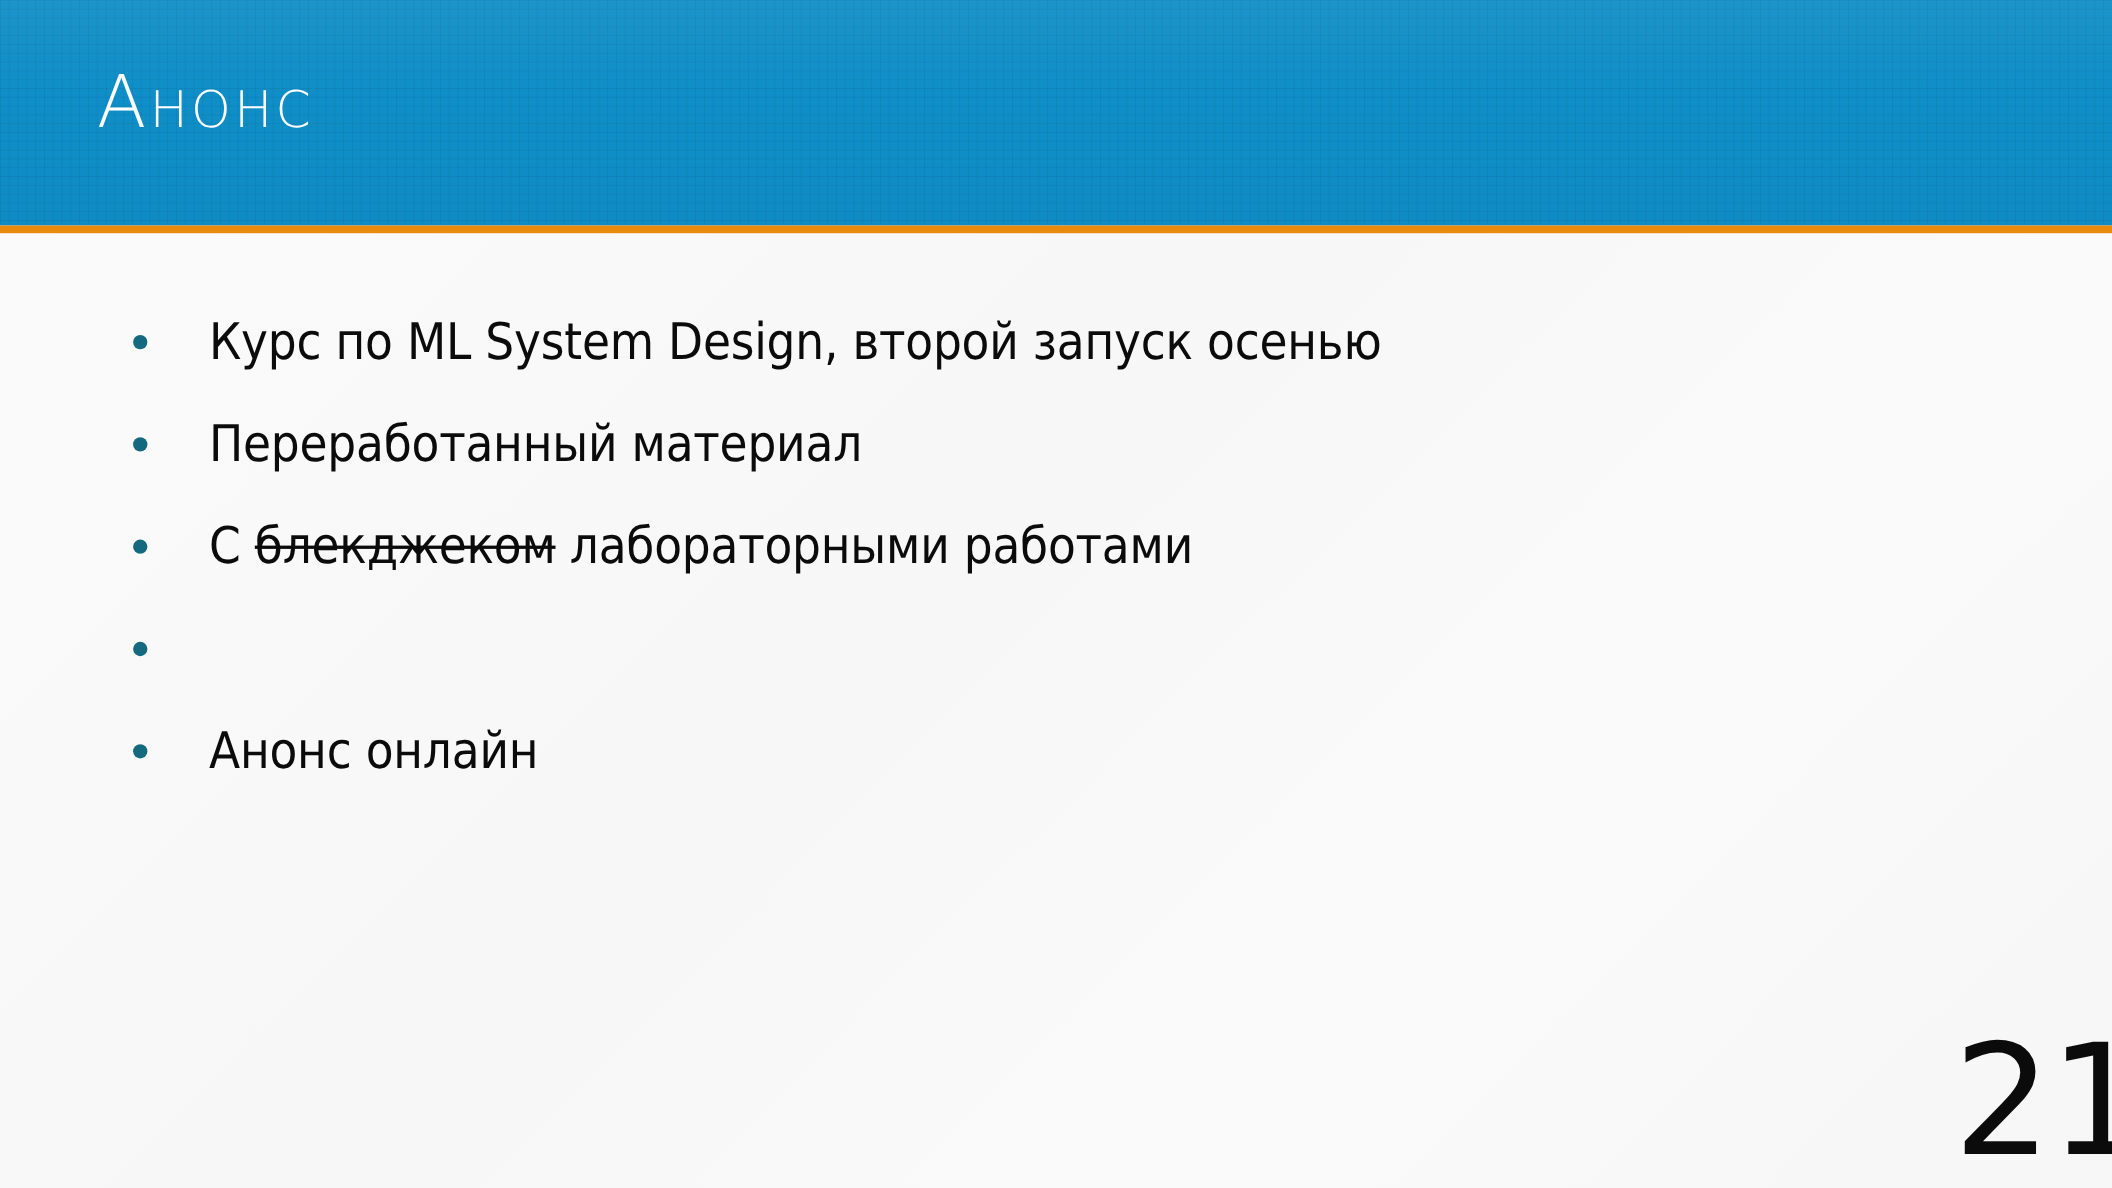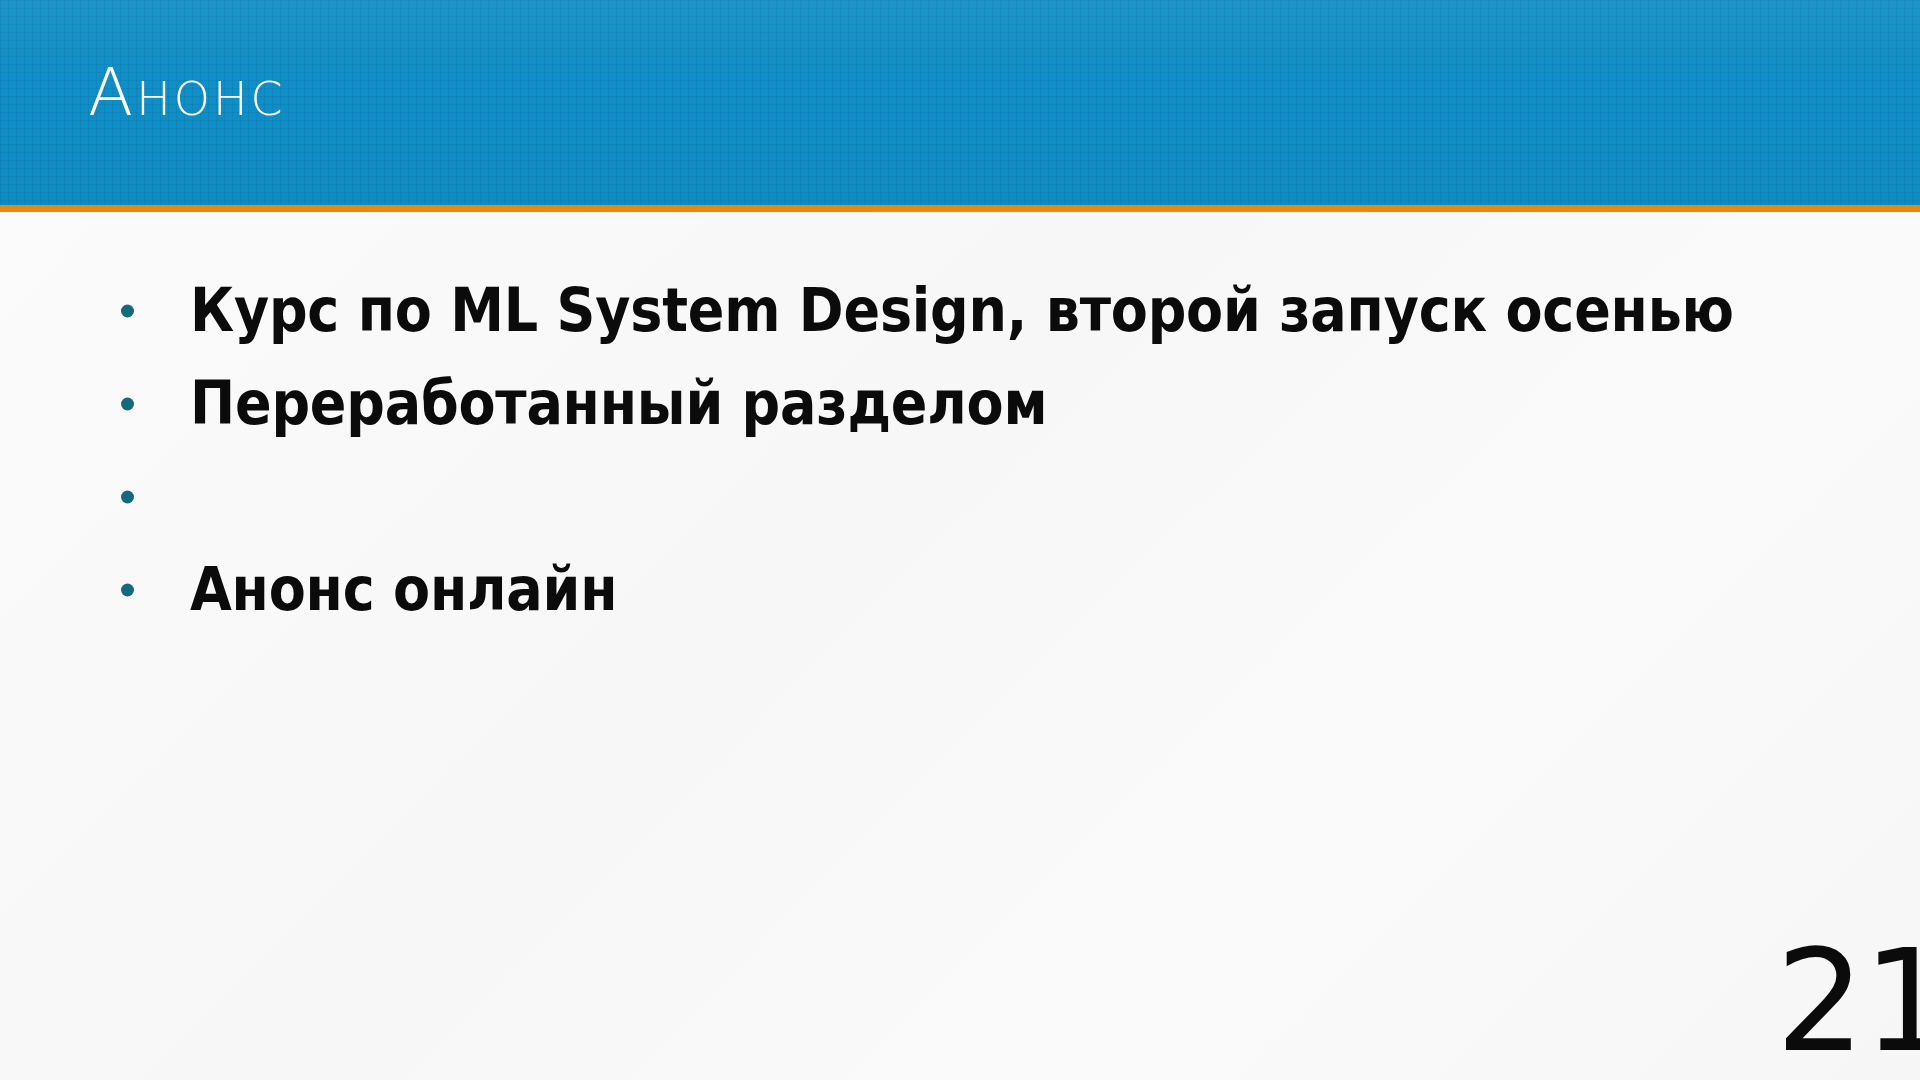--- a/index.html
+++ b/index.html
@@ -101,22 +101,22 @@
     transform: translateY(-50%);
     width: 13px;
     height: 13px;
     border-radius: 50%;
     background: #14697f;
   }
 
   .bullet-text {
     color: #0b0b0b;
     font-family: "DejaVu Sans Condensed", "Liberation Sans Narrow", "DejaVu Sans", sans-serif;
-    font-size: 60px;
-    font-weight: 700;
+    font-size: 46px;
+    font-weight: 400;
     line-height: 1.05;
     letter-spacing: -0.2px;
     white-space: nowrap;
   }
 
   .bullet-text .struck {
     text-decoration: line-through;
     text-decoration-thickness: 3px;
     text-decoration-color: #0b0b0b;
   }
@@ -148,23 +148,27 @@
 
   <ul id="bullet-list">
 
     <li class="bullet-row">
       <span class="bullet-marker"></span>
       <span class="bullet-text">Курс по ML System Design, второй запуск осенью</span>
     </li>
 
     <li class="bullet-row">
       <span class="bullet-marker"></span>
-      <span class="bullet-text">Переработанный разделом</span>
+      <span class="bullet-text">Переработанный материал</span>
     </li>
 
+    <li class="bullet-row">
+      <span class="bullet-marker"></span>
+      <span class="bullet-text"><span>С </span><span class="struck">блекджеком</span><span> лабораторными работами</span></span>
+    </li>
 
 
     <li class="bullet-row">
       <span class="bullet-marker"></span>
     </li>
 
     <li class="bullet-row">
       <span class="bullet-marker"></span>
       <span class="bullet-text">Анонс онлайн</span>
     </li>

